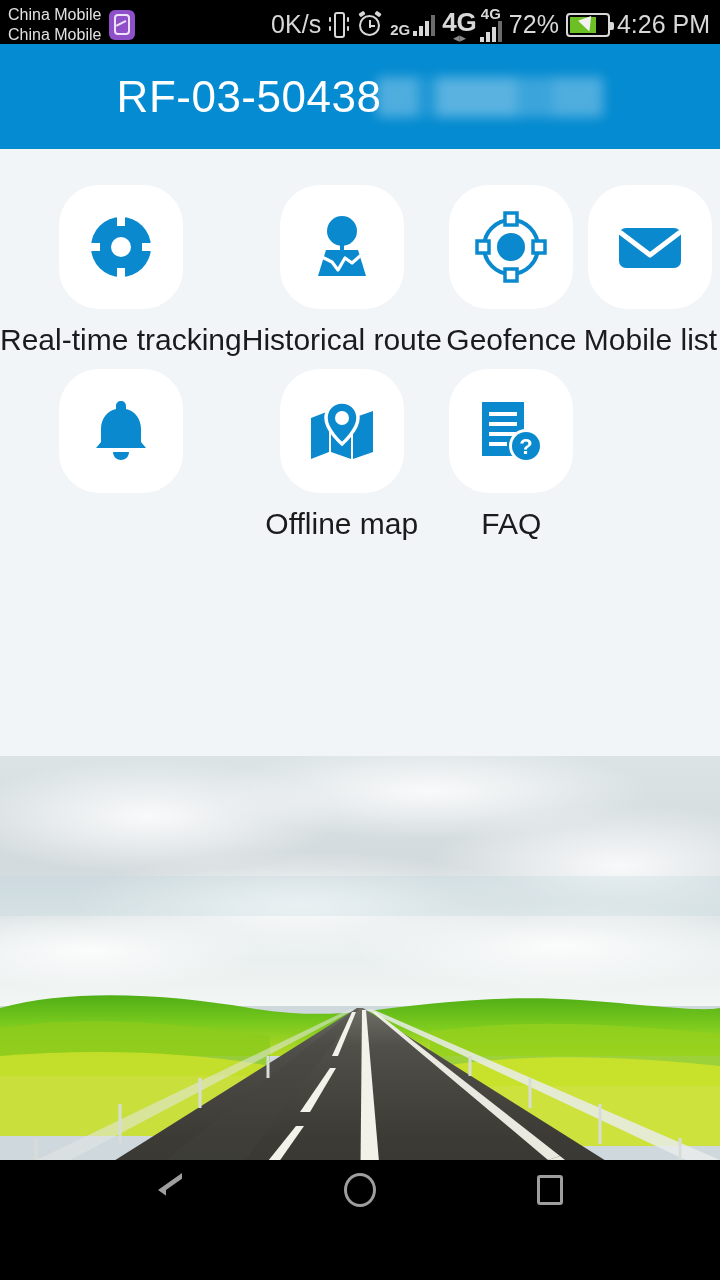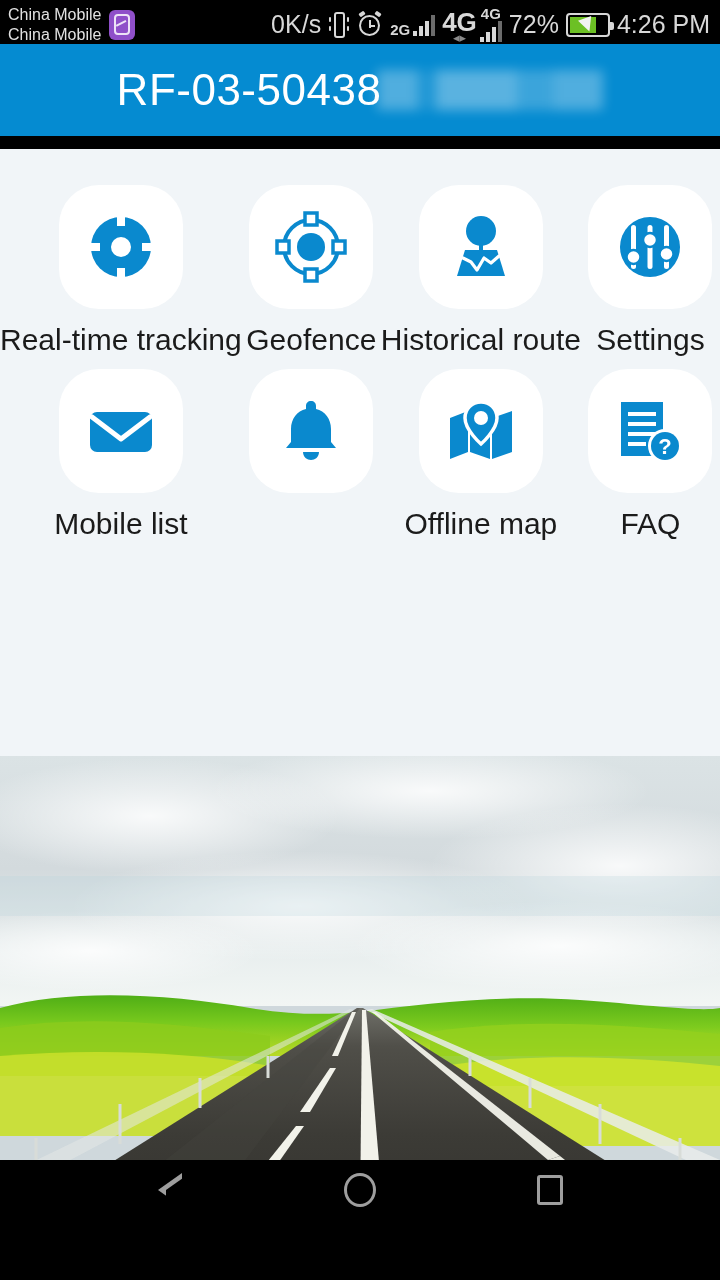--- a/index.html
+++ b/index.html
@@ -63,21 +63,21 @@
     position:relative; display:flex; align-items:center; padding:2px; }
   .battery:after{ content:""; position:absolute; right:-6px; top:7px; width:4px;height:8px;
     background:#d8d8d8; border-radius:0 2px 2px 0;}
   .battery .fill{ background:#6cc024; height:100%; width:72%; position:relative; }
   .battery .bolt{ position:absolute; left:10px; top:1px; width:0;height:0;
     border-left:7px solid transparent;border-right:7px solid transparent;
     border-bottom:14px solid #f2f2f2; transform:rotate(160deg); }
 
   
   .titlebar{
-    position:absolute; top:44px; left:0; width:720px; height:92px;
+    position:absolute; top:44px; left:0; width:720px; height:105px;
     background:#058bd1; display:flex; align-items:center; justify-content:center;
   }
   .title-wrap{ display:flex; align-items:center; }
   .title-text{ color:#fff; font-size:44px; font-weight:normal; letter-spacing:0.5px; }
   .title-blur{
     width:226px; height:40px; margin-left:-4px;
     background:
       linear-gradient(90deg,
         rgba(255,255,255,0.30) 0 18%,
         rgba(255,255,255,0.10) 18% 26%,
@@ -212,62 +212,46 @@
             </svg>
           </span>
         </div>
         <div class="lbl">Real-time tracking</div>
       </div>
 
       <div class="cell">
         <div class="tile">
           <span>
             <svg width="74" height="74" viewBox="0 0 74 74">
+              <polygon points="13,66 61,66 53,40 21,40" fill="#0a89ce"></polygon>
+              <circle cx="37" cy="21" r="15" fill="#0a89ce"></circle>
+              <rect x="35" y="21" width="4" height="32" fill="#0a89ce"></rect>
+              <path d="M19 48 L27 52 L33 60 L40 48 L47 53 L55 46" fill="none" stroke="#ffffff" stroke-width="3.2" stroke-linecap="round" stroke-linejoin="round"></path>
+            </svg>
+          </span>
+        </div>
+        <div class="lbl">Historical route</div>
+      </div>
+
+      <div class="cell">
+        <div class="tile">
+          <span>
+            <svg width="74" height="74" viewBox="0 0 74 74">
               <circle cx="37" cy="37" r="27" fill="none" stroke="#0a89ce" stroke-width="4"></circle>
               <circle cx="37" cy="37" r="14" fill="#0a89ce"></circle>
               <rect x="31" y="3" width="12" height="12" fill="#ffffff" stroke="#0a89ce" stroke-width="3.5"></rect>
               <rect x="31" y="59" width="12" height="12" fill="#ffffff" stroke="#0a89ce" stroke-width="3.5"></rect>
               <rect x="3" y="31" width="12" height="12" fill="#ffffff" stroke="#0a89ce" stroke-width="3.5"></rect>
               <rect x="59" y="31" width="12" height="12" fill="#ffffff" stroke="#0a89ce" stroke-width="3.5"></rect>
             </svg>
           </span>
         </div>
         <div class="lbl">Geofence</div>
       </div>
 
-      <div class="cell">
-        <div class="tile">
-          <span>
-            <svg width="74" height="74" viewBox="0 0 74 74">
-              <polygon points="13,66 61,66 53,40 21,40" fill="#0a89ce"></polygon>
-              <circle cx="37" cy="21" r="15" fill="#0a89ce"></circle>
-              <rect x="35" y="21" width="4" height="32" fill="#0a89ce"></rect>
-              <path d="M19 48 L27 52 L33 60 L40 48 L47 53 L55 46" fill="none" stroke="#ffffff" stroke-width="3.2" stroke-linecap="round" stroke-linejoin="round"></path>
-            </svg>
-          </span>
-        </div>
-        <div class="lbl">Historical route</div>
-      </div>
-
-      <div class="cell">
-        <div class="tile">
-          <span>
-            <svg width="74" height="74" viewBox="0 0 74 74">
-              <circle cx="37" cy="37" r="30" fill="#0a89ce"></circle>
-              <rect x="18" y="15" width="5" height="44" rx="2.5" fill="#ffffff"></rect>
-              <rect x="34.5" y="15" width="5" height="44" rx="2.5" fill="#ffffff"></rect>
-              <rect x="51" y="15" width="5" height="44" rx="2.5" fill="#ffffff"></rect>
-              <circle cx="20.5" cy="47" r="7" fill="#ffffff" stroke="#0a89ce" stroke-width="2.5"></circle>
-              <circle cx="37" cy="30" r="7" fill="#ffffff" stroke="#0a89ce" stroke-width="2.5"></circle>
-              <circle cx="53.5" cy="44" r="7" fill="#ffffff" stroke="#0a89ce" stroke-width="2.5"></circle>
-            </svg>
-          </span>
-        </div>
-        <div class="lbl">Settings</div>
-      </div>
 
       <div class="cell">
         <div class="tile">
           <span>
             <svg width="74" height="74" viewBox="0 0 74 74">
               <rect x="6" y="18" width="62" height="40" rx="7" fill="#0a89ce"></rect>
               <path d="M8 23 L37 45 L66 23" fill="none" stroke="#ffffff" stroke-width="5" stroke-linejoin="round" stroke-linecap="round"></path>
             </svg>
           </span>
         </div>

